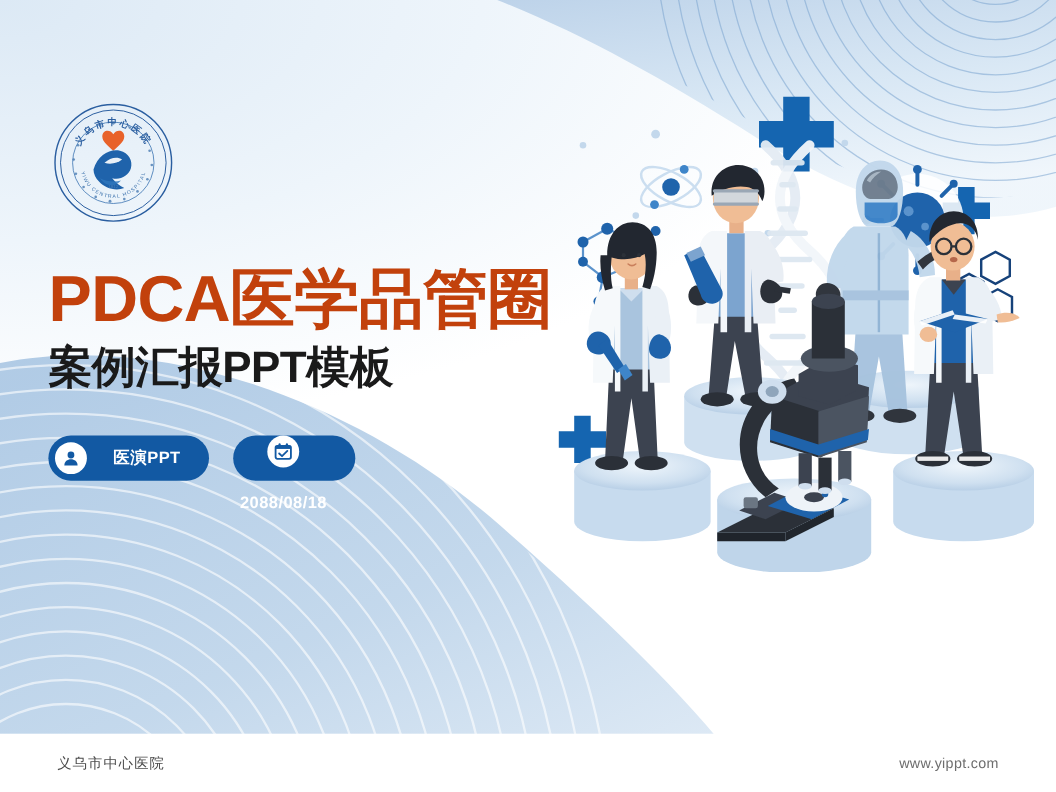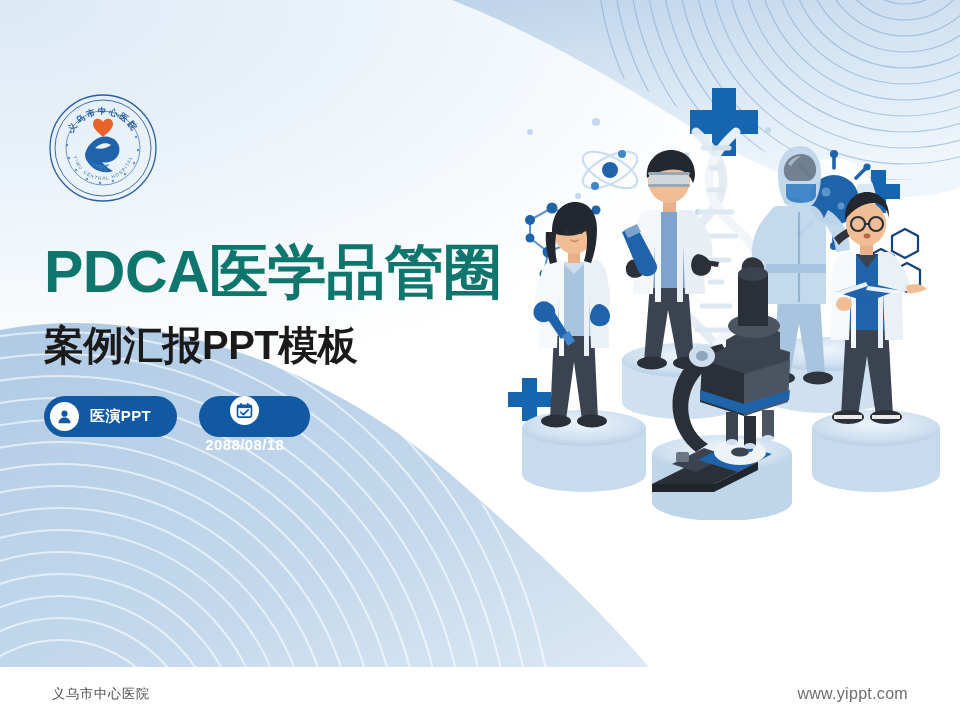--- a/index.html
+++ b/index.html
@@ -31,30 +31,30 @@
   }
 
   
   .headline { position:absolute; left:44px; top:242px; width:520px; }
   .title-main {
     font-size:59px; font-weight:bold; line-height:1.05;
     letter-spacing:-0.5px; white-space:nowrap;
   }
   .title-sub {
     font-size:40px; font-weight:bold; line-height:1.12;
-    letter-spacing:-0.5px; margin-top:19px; white-space:nowrap;
+    letter-spacing:-0.5px; margin-top:8px; white-space:nowrap;
   }
 
   
   .pills {
     position:absolute; left:44px; top:396px;
     display:flex; align-items:center; gap:22px;
   }
   .pill {
-    display:flex; align-items:center; gap:11px;
+    display:flex; align-items:center; gap:24px;
     height:41px; padding:0 26px 0 6px;
     border-radius:21px; color:#ffffff;justify-content:space-between;
   }
   .pill-icon {
     width:29px; height:29px; border-radius:50%;
     background:#ffffff;
     display:flex; align-items:center; justify-content:center;
     flex:0 0 auto;
   }
   .pill-label { font-size:15px; font-weight:bold; letter-spacing:0.4px; }
@@ -63,21 +63,21 @@
   .illus { position:absolute; left:500px; top:60px; width:460px; height:460px; }
 
   
   .footer {
     position:absolute; left:0; bottom:0; width:960px; height:53px;
     background:#ffffff;
     display:flex; align-items:center; justify-content:space-between;
     padding:0 52px;
   }
   .footer-left  { font-size:13px; color:#4b4b4b; letter-spacing:1px; }
-  .footer-right { font-size:16px; color:#6d6d6d; letter-spacing:0.3px;margin-left:12px; }
+  .footer-right { font-size:13px; color:#6d6d6d; letter-spacing:0.3px;margin-left:12px; }
 </style>
 </head>
 <body>
 
 <div id="slide">
 
   <div class="bg-base"></div>
 
   <svg class="bg-svg" viewBox="0 0 960 720">
     <defs>
@@ -198,21 +198,21 @@
         <textPath href="#arcTop" startOffset="50%" text-anchor="middle">义乌市中心医院</textPath>
       </text>
       <text font-size="4.6" fill="#3f74ae" letter-spacing="1.1">
         <textPath href="#arcBot" startOffset="50%" text-anchor="middle">YIWU CENTRAL HOSPITAL</textPath>
       </text>
       <text x="56" y="79" font-size="4" fill="#4b7fb8" text-anchor="middle">1912</text>
     </svg>
   </div>
 
   <div class="headline">
-    <div class="title-main" style="color: #0f766e;">PDCA医学品管圈</div>
+    <div class="title-main" style="color: #c2410c;">PDCA医学品管圈</div>
     <div class="title-sub" style="color: rgb(26, 26, 26);">案例汇报PPT模板</div>
   </div>
 
   <div class="pills">
 
     <div class="pill" style="background: rgb(18, 89, 163);">
       <span class="pill-icon">
         <svg viewBox="0 0 24 24" width="19" height="19">
           <circle cx="12" cy="8.4" r="3.9" fill="#1259a3"></circle>
           <path d="M4.4,20.5 C4.4,15.6 8,13.2 12,13.2 C16,13.2 19.6,15.6 19.6,20.5 Z" fill="#1259a3"></path>

